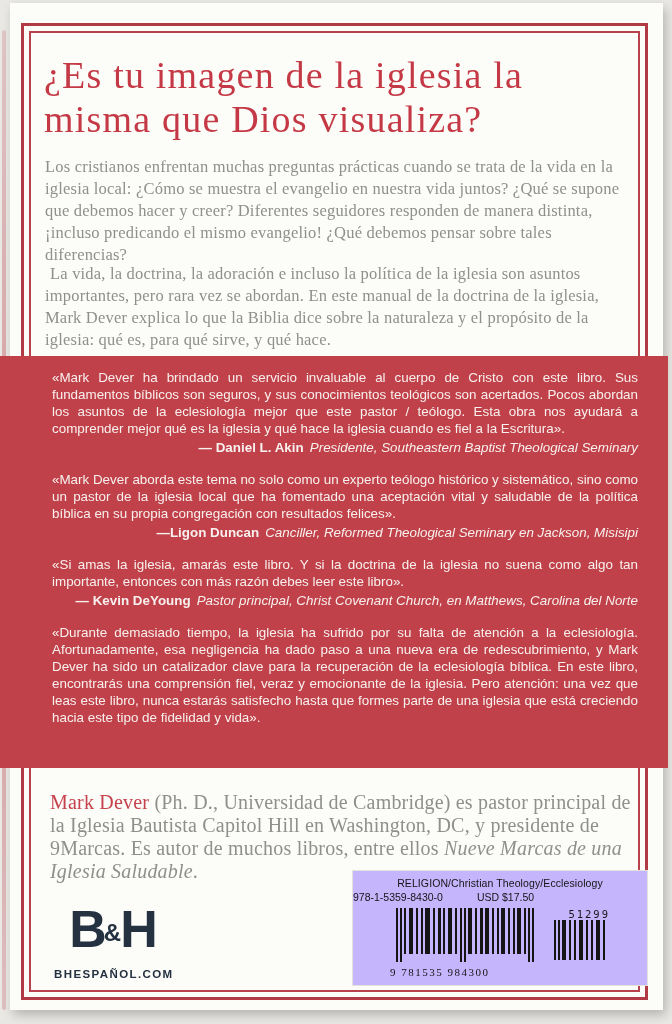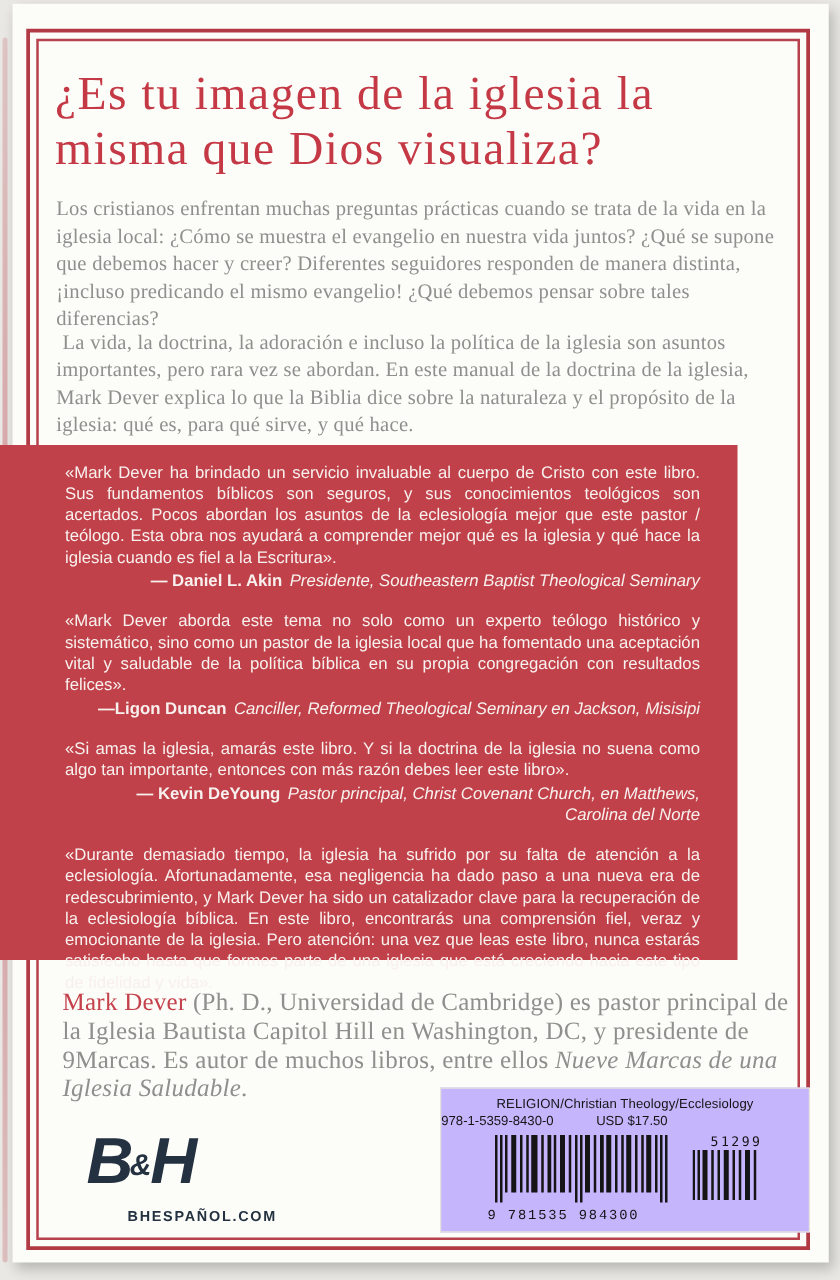--- a/index.html
+++ b/index.html
@@ -32,57 +32,57 @@
     color:#c43945;
   }
   .body-par{
     position:absolute;left:35px;width:592px;margin:0;
     font-size:16.5px;line-height:22px;letter-spacing:.2px;
     color:#8f8f8d;
   }
   .p1{top:153px;}
   .p2{top:260px;text-indent:5px;}
   .band{
-    position:absolute;left:0;top:356px;width:590px;height:412px;z-index:2;
+    position:absolute;left:0;top:356px;width:668px;height:412px;z-index:2;
     background:#c04149;
     box-sizing:border-box;padding:13px 30px 0 52px;
     display:flex;flex-direction:column;gap:15px;
     font-family:"Liberation Sans",sans-serif;
     color:#f8f0ee;font-size:13.4px;line-height:17px;
   }
   .quote{margin:0;text-align:justify;}
   .attr{margin-top:2px;padding-left:16px;text-align:right;}
   .attr .nm{font-weight:bold;margin-right:6px;}
   .attr .rl{font-style:italic;}
   .bio{
     position:absolute;left:40px;top:788px;width:588px;
     font-size:20px;line-height:23px;letter-spacing:.2px;color:#8f8f8d;
   }
   .bio .bio-author{color:#c5424d;}
   .bio .cited{font-style:italic;}
   .publisher{
     position:absolute;left:44px;top:902px;width:116px;text-align:center;
     color:#243140;font-family:"Liberation Sans",sans-serif;
   }
-  .bh{font-weight:bold;letter-spacing:-3px;line-height:48px;white-space:nowrap;font-style:italic;}
+  .bh{font-weight:bold;letter-spacing:-3px;line-height:48px;white-space:nowrap;}
   .bh .big{font-size:52px;}
   .bh .amp{font-size:24px;position:relative;top:-6px;letter-spacing:-1px;}
-  .site{margin-top:2px;font-size:11.5px;font-weight:bold;letter-spacing:1.4px;margin-left:48px;}
+  .site{margin-top:2px;font-size:11.5px;font-weight:bold;letter-spacing:1.4px;}
   .barcode-box{
     position:absolute;left:342px;top:867px;width:296px;height:116px;
     background:#c4b5fd;border:1px solid #e4e2dd;
     font-family:"Liberation Sans",sans-serif;color:#141414;
     box-sizing:border-box;padding-top:6px;
   }
   .bc-cat{font-size:10.5px;text-align:center;letter-spacing:.1px;}
   .bc-row{display:flex;gap:34px;font-size:10.5px;margin-top:2px;}
   .bc-area{display:flex;justify-content:center;align-items:flex-start;gap:10px;margin-top:5px;}
   .bc-main{width:150px;}
   .bc-digits{
-    font-family:Liberation Mono, monospace;font-size:11px;letter-spacing:1.5px;
+    font-family:Liberation Serif, serif;font-size:11px;letter-spacing:1.5px;
     margin-top:-1px;padding-left:0px;
   }
   .bc-supp{width:60px;text-align:right;}
   .bc-supp-digits{
     font-family:"DejaVu Sans Mono",monospace;font-size:10.5px;letter-spacing:2px;
   }
 </style>
 </head>
 <body>
 

